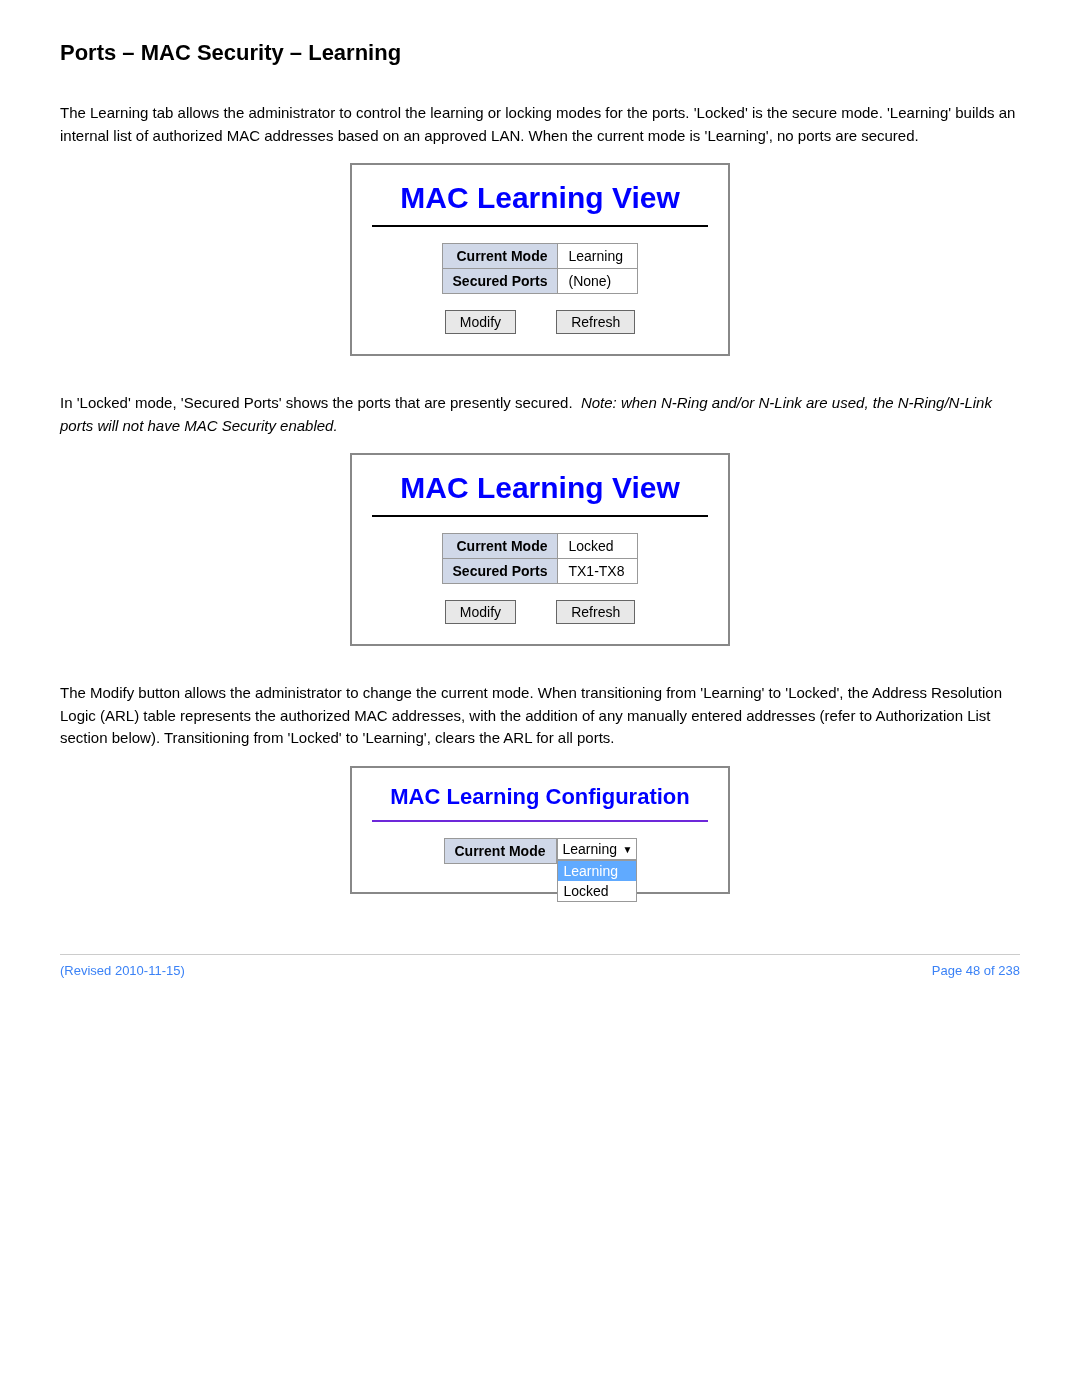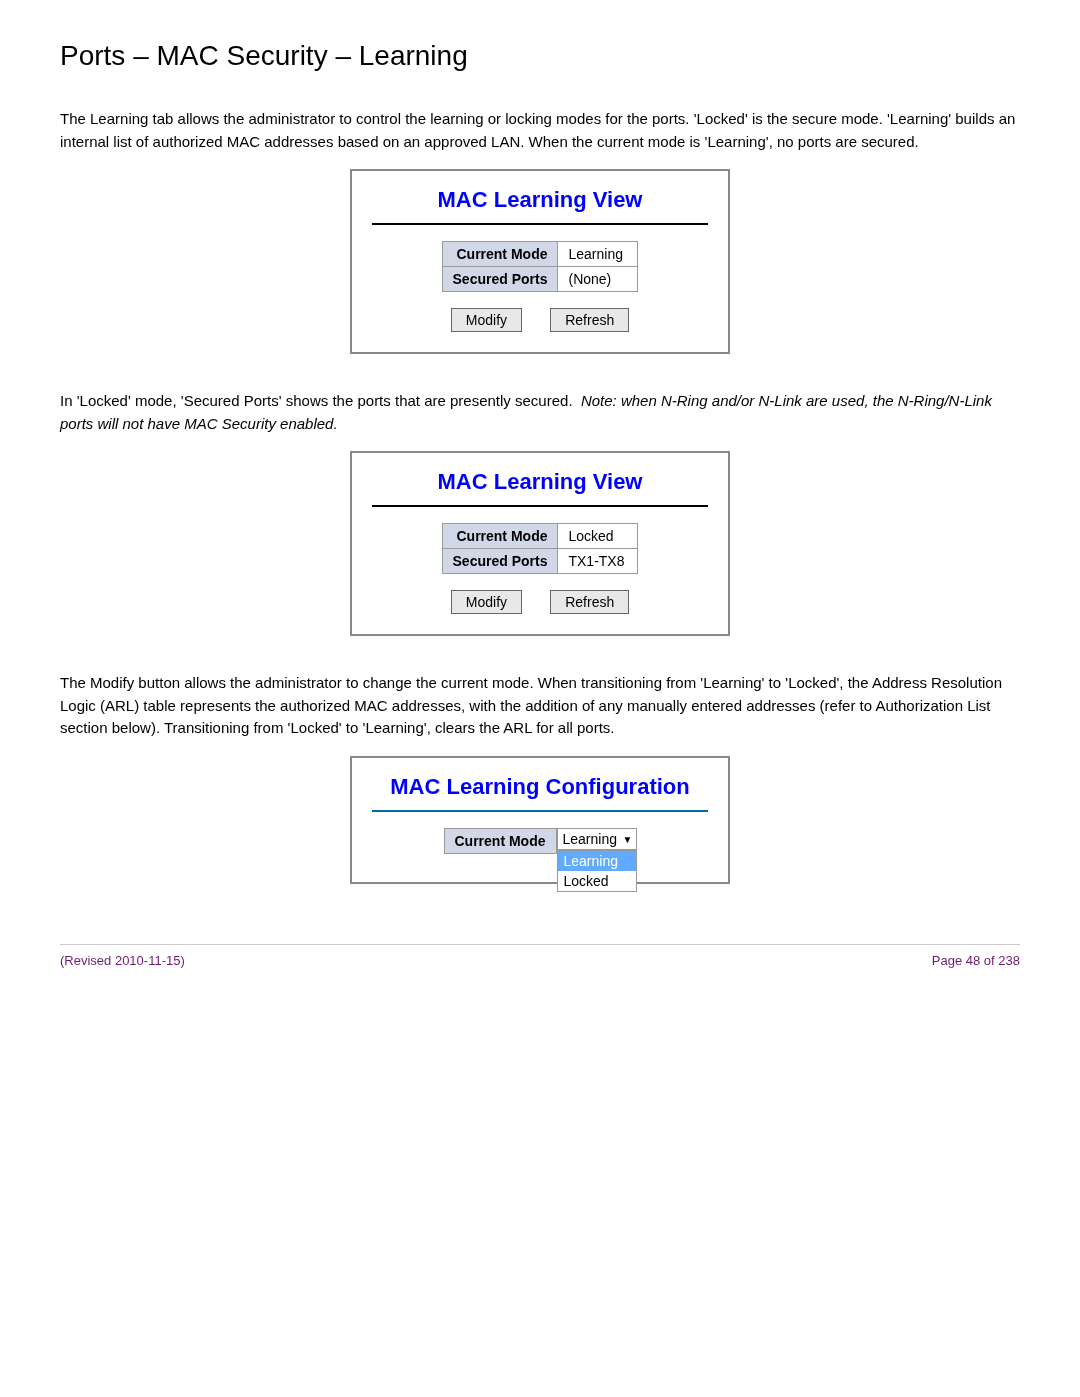--- a/index.html
+++ b/index.html
@@ -6,41 +6,41 @@
     body {
       background: #fff;
       font-family: Arial, sans-serif;
       font-size: 15px;
       color: #000;
       padding: 40px 60px;
       max-width: 1080px;
       min-height: 1397px;
     }
     h1 {
-      font-size: 28px;
-      font-weight: normal;
+      font-size: 22px;
+      font-weight: bold;
       margin-bottom: 20px;
     }
     p {
       margin-bottom: 16px;
       line-height: 1.5;
       margin-top: 36px;
     }
     em {
       font-style: italic;
     }
     .view-box {
       border: 2px solid #888;
       width: 380px;
       margin: 0 auto 24px auto;
       padding: 16px 20px 20px 20px;
       background: #fff;
     }
     .view-title {
-      font-size: 22px;
+      font-size: 30px;
       font-weight: bold;
       color: #00f;
       text-align: center;
       border-bottom: 2px solid #000;
       padding-bottom: 10px;
       margin-bottom: 16px;
     }
     .info-table {
       border-collapse: collapse;
       margin: 0 auto 16px auto;
@@ -62,37 +62,37 @@
     .button-row {
       text-align: center;
       margin-top: 10px;
     }
     .btn {
       border: 1px solid #666;
       background: #e8e8e8;
       padding: 3px 14px;
       font-size: 14px;
       cursor: pointer;
-      margin: 0 12px;
+      margin: 0 18px;
       font-family: Arial, sans-serif;
       text-align: right;
     }
     .config-box {
       border: 2px solid #888;
       width: 380px;
       margin: 0 auto 24px auto;
       padding: 16px 20px 20px 20px;
       background: #fff;
     }
     .config-title {
       font-size: 22px;
       font-weight: bold;
       color: #00f;
       text-align: center;
-      border-bottom: 2px solid #0369a1;
+      border-bottom: 2px solid #6d28d9;
       padding-bottom: 10px;
       margin-bottom: 16px;
     }
     .config-row {
       display: flex;
       align-items: flex-start;
       justify-content: center;
       margin-bottom: 8px;
     }
     .config-label {
@@ -102,21 +102,21 @@
       padding: 4px 10px;
       font-size: 14px;
       text-align: right;
       min-width: 110px;
     }
     .footer {
       display: flex;
       justify-content: space-between;
       margin-top: 60px;
       font-size: 13px;
-      color: #701a75;
+      color: #3b82f6;
       border-top: 1px solid #ccc;
       padding-top: 8px;
     }
   </style>
 </head>
 <body>
 
 <h1>Ports – MAC Security – Learning</h1>
 
 <p>The Learning tab allows the administrator to control the learning or locking modes for the ports.  'Locked' is the secure mode.  'Learning' builds an internal list of authorized MAC addresses based on an approved LAN.  When the current mode is 'Learning', no ports are secured.</p>

